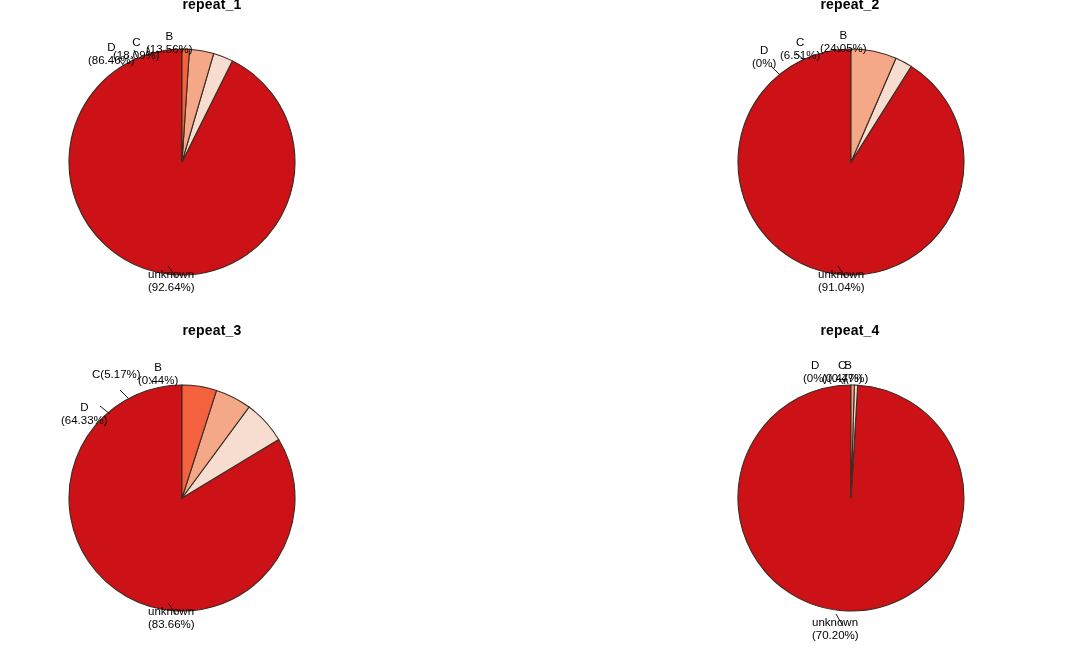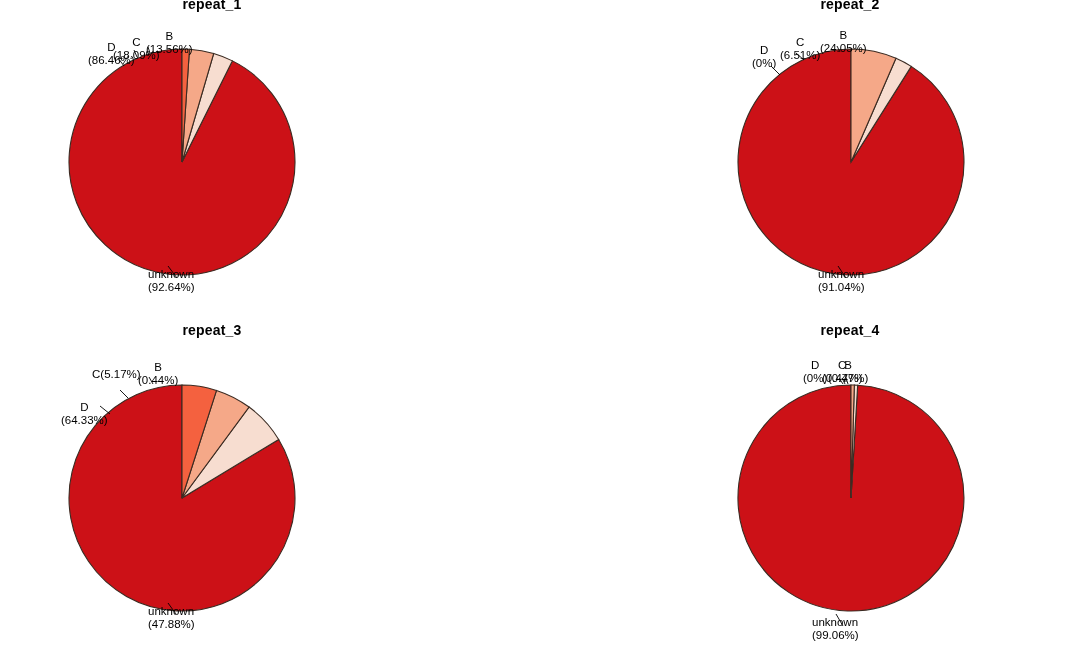--- a/index.html
+++ b/index.html
@@ -143,21 +143,21 @@
           <path d="M176 288 L168 277"></path>
           <path d="M153 58 L149 51"></path>
           <path d="M128 72 L120 64"></path>
           <path d="M110 88 L100 80"></path>
         </g>
       </svg>
     </div>
 
     <div class="lbl" style="left:148px;top:279px;text-align:left;">
       <span class="nm">unknown</span>
-      <span class="pc">(47.88%)</span>
+      <span class="pc">(83.66%)</span>
     </div>
 
     <div class="lbl" style="left:138px;top:35px;">
       <span class="nm">B</span>
       <span class="pc">(0.44%)</span>
     </div>
 
     <div class="lbl inline" style="left:92px;top:42px;">
       <span class="nm">C</span><span class="pc">(5.17%)</span>
     </div>
@@ -181,21 +181,21 @@
           <path d="M303 300 L296 288"></path>
           <path d="M308 58 L306 52"></path>
           <path d="M305 58 L302 52"></path>
           <path d="M303 58 L299 52"></path>
         </g>
       </svg>
     </div>
 
     <div class="lbl" style="left:272px;top:290px;text-align:left;">
       <span class="nm">unknown</span>
-      <span class="pc">(99.06%)</span>
+      <span class="pc">(70.20%)</span>
     </div>
 
     <div class="lbl" style="left:288px;top:33px;">
       <span class="nm">B</span>
       <span class="pc">(0.47%)</span>
     </div>
 
     <div class="lbl" style="left:282px;top:33px;">
       <span class="nm">C</span>
       <span class="pc">(0.47%)</span>

